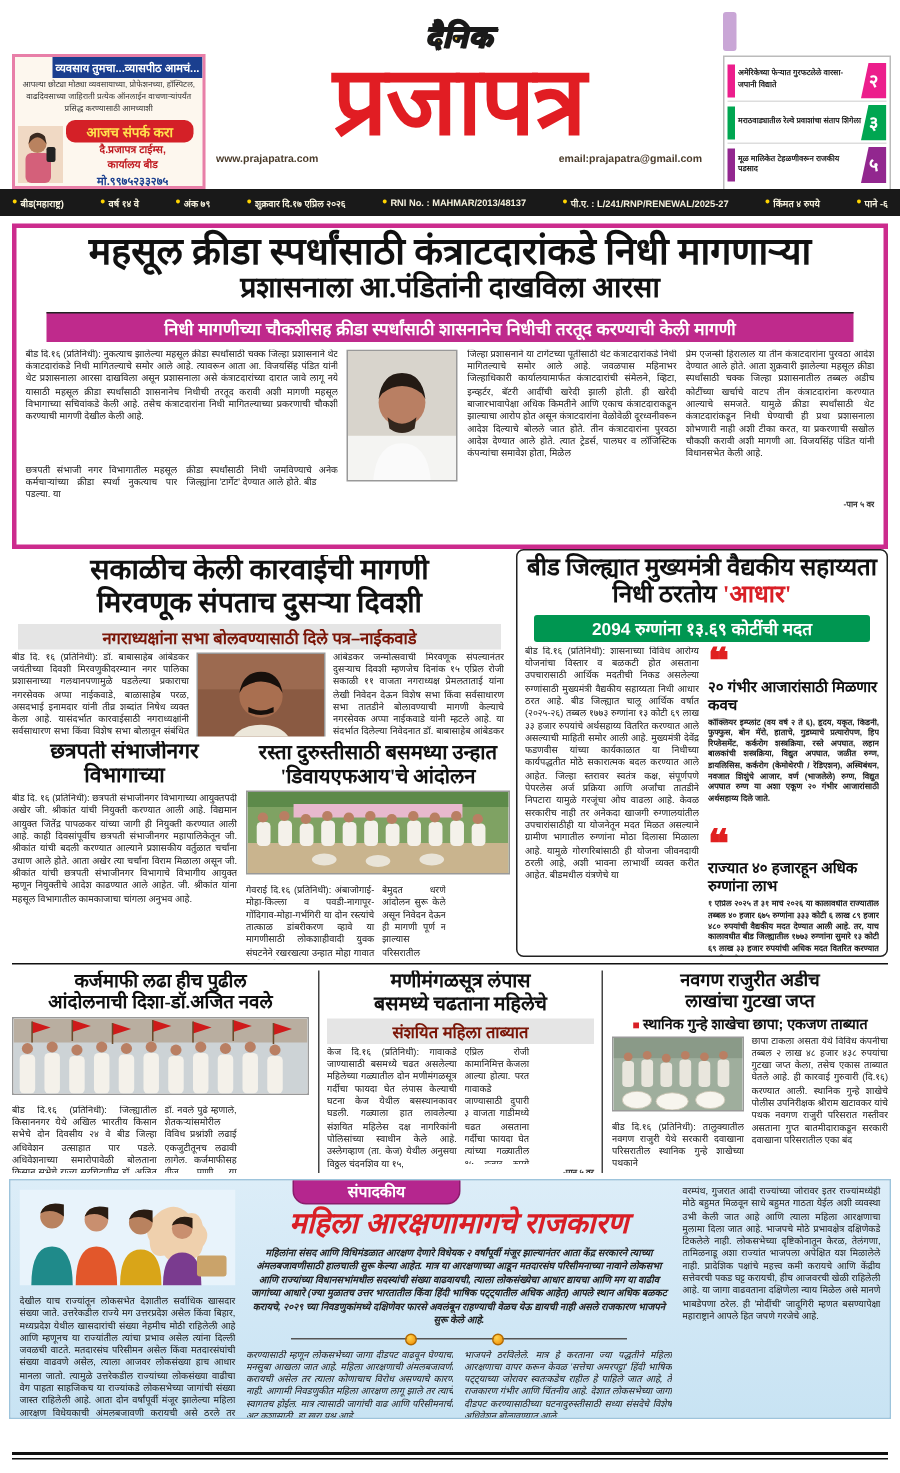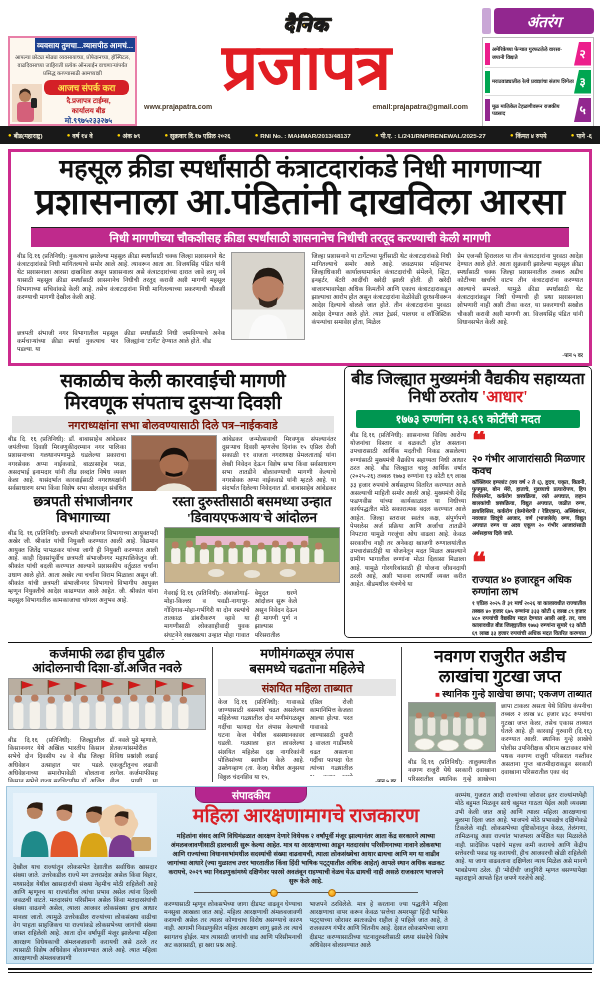--- a/index.html
+++ b/index.html
@@ -43,21 +43,21 @@
     display:flex; align-items:center; justify-content:space-between; padding:0 8px; }
   .info-item { display:flex; align-items:center; gap:2px; }
   .info-dot { color:#ffd400; font-size:6px; }
   .info-txt { color:#f7f3df; font-size:6.2px; font-weight:bold; white-space:nowrap; }
 
   
   .lead-box { position:absolute; left:8px; top:149px; width:584px; height:217px;
     border:3px solid #cc2b8d; background:#fff; padding:3px 6px; overflow:hidden; }
   .lead-h1 { font-size:25px; font-weight:900; color:#111; text-align:center; line-height:1.12;
     font-family:"Liberation Serif","DejaVu Serif",serif; }
-  .lead-h2 { font-size:36px; font-weight:900; color:#111; text-align:center; line-height:1.1;
+  .lead-h2 { font-size:19px; font-weight:900; color:#111; text-align:center; line-height:1.1;
     font-family:"Liberation Serif","DejaVu Serif",serif; }
   .lead-sub { background:#bf2a8c; color:#fff; font-weight:bold; font-size:11.5px; text-align:center;
     margin:4px 14px 5px 14px; padding:2px 0; border-top:1px solid #222; }
   .lead-body { display:flex; gap:6px; height:106px; overflow:hidden; }
   .btxt { font-size:6.2px; line-height:1.34; text-align:justify; color:#191919; overflow:hidden; }
   .lead-colA { width:212px; display:flex; flex-direction:column; }
   .lead-colA-mini { display:flex; gap:6px; margin-top:3px; }
   .lead-colA-mini div { width:50%; }
   .lead-photo { width:74px; height:88px; border:1px solid #999; flex:none; }
   .lead-col3 { width:142px; }
@@ -110,37 +110,37 @@
   .karj .art-head { font-size:12.5px; }
   .karj-photo { width:100%; height:52px; border:1px solid #999; margin:2px 0; }
   .karj-cols { display:flex; gap:5px; height:58px; }
   .karj-cols div { width:50%; }
   .mangal { position:absolute; left:212px; top:647px; width:190px; height:135px; overflow:hidden;
     border-left:1px solid #444; border-right:1px solid #444; padding:0 5px; }
   .mangal .art-head { font-size:13px; }
   .mangal-cols { display:flex; gap:5px; height:86px; margin-top:2px; }
   .mangal-cols div { width:50%; }
   .gutkha { position:absolute; left:408px; top:647px; width:184px; height:135px; overflow:hidden; }
-  .gutkha .art-head { font-size:17px; }
-  .sub-plain { font-size:9.5px; font-weight:bold; color:#111; text-align:right; margin:1px 0 2px 0; }
+  .gutkha .art-head { font-size:12px; }
+  .sub-plain { font-size:9.5px; font-weight:bold; color:#111; text-align:center; margin:1px 0 2px 0; }
   .red-sq { color:#d91f26; font-size:8px; }
   .gutkha-body { display:flex; gap:5px; height:96px; }
   .gutkha-left { width:88px; }
   .gutkha-photo { width:88px; height:50px; border:1px solid #999; }
   .gutkha-right { flex:1; }
 
   
-  .editorial { position:absolute; left:6px; top:786px; width:588px; height:178px;
+  .editorial { position:absolute; left:6px; top:786px; width:588px; height:160px;
     background:linear-gradient(#dcedf8,#c8e3f3); border:1px solid #9dc4dc; padding:4px 6px; overflow:hidden; }
   .edit-badge { position:absolute; left:188px; top:-1px; width:112px; height:17px; background:#b5268e;
     color:#fff; font-weight:bold; font-size:10.5px; text-align:center; line-height:17px;
     border-radius:0 0 9px 9px; border:1px solid #8a1c6c; }
   .edit-flex { display:flex; gap:7px; height:100%; }
   .edit-left { width:146px; }
-  .edit-center { width:288px; }
+  .edit-center { width:288px;font-style:italic; }
   .edit-right { width:134px; }
   .edit-title { color:#d91f26; font-weight:900; font-size:19.5px; text-align:center; margin-top:10px;
     font-family:"Liberation Serif","DejaVu Serif",serif; }
   .edit-intro { font-size:6.4px; font-weight:bold; line-height:1.42; text-align:center; color:#222; margin-top:3px; }
   .edit-div { position:relative; height:8px; margin:3px 30px; }
   .edit-div .line { position:absolute; top:3px; left:0; right:0; border-top:1.5px solid #555; }
   .edit-div .dot { position:absolute; top:0; width:8px; height:8px; border-radius:50%;
     background:radial-gradient(circle at 35% 30%, #ffd34d, #f08a00); border:1px solid #b36a00; }
   .edit-cols { display:flex; gap:7px; margin-top:2px; height:58px; overflow:hidden; }
   .edit-cols div { width:50%; }
@@ -176,21 +176,20 @@
     <div class="paper-title">प्रजापत्र</div>
     <div class="mast-links">
       <span>www.prajapatra.com</span>
       <span>email:prajapatra@gmail.com</span>
     </div>
   </div>
 
   <div class="antarang">
     <div class="ant-headwrap">
       <div class="ant-sidebar"></div>
-      <div class="ant-head">अंतरंग</div>
     </div>
     <div class="ant-items">
       <div class="ant-item">
         <div class="ant-bar" style="background:#ec1e8c"></div>
         <div class="ant-text">अमेरिकेच्या फेऱ्यात गुरफटलेले वारसा-जपानी विद्याते</div>
         <div class="ant-num" style="background:#ec1e8c">२</div>
       </div>
       <div class="ant-item">
         <div class="ant-bar" style="background:#00a651"></div>
         <div class="ant-text">मराठवाड्यातील रेल्वे प्रवाशांचा संताप शिगेला</div>
@@ -283,21 +282,21 @@
       </svg>
       <div class="mirav-c2">
         <div class="btxt" style="height:64px">आंबेडकर जन्मोत्सवाची मिरवणूक संपल्यानंतर दुसऱ्याच दिवशी म्हणजेच दिनांक १५ एप्रिल रोजी सकाळी ११ वाजता नगराध्यक्ष प्रेमलताताई यांना लेखी निवेदन देऊन विशेष सभा किंवा सर्वसाधारण सभा तातडीने बोलावण्याची मागणी केल्याचे नगरसेवक अप्पा नाईकवाडे यांनी म्हटले आहे. या संदर्भात दिलेल्या निवेदनात डॉ. बाबासाहेब आंबेडकर जयंती उत्सवाच्या अनुषंगाने मिरवणूक मार्गावर तसेच</div>
 
       </div>
     </div>
   </div>
 
   <div class="vaidya">
     <div class="art-head"><span>बीड जिल्ह्यात मुख्यमंत्री वैद्यकीय सहाय्यता निधी ठरतोय </span><span class="red-word">'आधार'</span></div>
-    <div class="sub-green">१७७३ रुग्णांना १३.६९ कोटींची मदत</div>
+    <div class="sub-green">2094 रुग्णांना १३.६९ कोटींची मदत</div>
     <div class="vaidya-body">
       <div class="vaidya-c1 btxt">बीड दि.१६ (प्रतिनिधी): शासनाच्या विविध आरोग्य योजनांचा विस्तार व बळकटी होत असताना उपचारासाठी आर्थिक मदतीची निकड असलेल्या रुग्णांसाठी मुख्यमंत्री वैद्यकीय सहाय्यता निधी आधार ठरत आहे. बीड जिल्ह्यात चालू आर्थिक वर्षात (२०२५-२६) तब्बल १७७३ रुग्णांना १३ कोटी ६९ लाख ३३ हजार रुपयांचे अर्थसहाय्य वितरित करण्यात आले असल्याची माहिती समोर आली आहे. मुख्यमंत्री देवेंद्र फडणवीस यांच्या कार्यकाळात या निधीच्या कार्यपद्धतीत मोठे सकारात्मक बदल करण्यात आले आहेत. जिल्हा स्तरावर स्वतंत्र कक्ष, संपूर्णपणे पेपरलेस अर्ज प्रक्रिया आणि अर्जांचा तातडीने निपटारा यामुळे गरजूंचा ओघ वाढला आहे. केवळ सरकारीच नाही तर अनेकदा खाजगी रुग्णालयांतील उपचारांसाठीही या योजनेतून मदत मिळत असल्याने ग्रामीण भागातील रुग्णांना मोठा दिलासा मिळाला आहे. यामुळे गोरगरिबांसाठी ही योजना जीवनदायी ठरली आहे, अशी भावना लाभार्थी व्यक्त करीत आहेत. बीडमधील यंत्रणेचे या</div>
       <div class="vaidya-c2">
         <div class="quote-mark">❝</div>
         <div class="q-title">२० गंभीर आजारांसाठी मिळणार कवच</div>
         <div class="q-text" style="height:74px;overflow:hidden">कॉक्लियर इम्प्लांट (वय वर्ष २ ते ६), हृदय, यकृत, किडनी, फुफ्फुस, बोन मॅरो, हाताचे, गुडघ्याचे प्रत्यारोपण, हिप रिप्लेसमेंट, कर्करोग शस्त्रक्रिया, रस्ते अपघात, लहान बालकांची शस्त्रक्रिया, विद्युत अपघात, जळीत रुग्ण, डायलिसिस, कर्करोग (केमोथेरपी / रेडिएशन), अस्थिबंधन, नवजात शिशुंचे आजार, वर्ण (भाजलेले) रुग्ण, विद्युत अपघात रुग्ण या अशा एकूण २० गंभीर आजारांसाठी अर्थसहाय्य दिले जाते.</div>
         <div class="quote-mark">❝</div>
         <div class="q-title">राज्यात ४० हजारहून अधिक रुग्णांना लाभ</div>
         <div class="q-text" style="height:56px;overflow:hidden">१ एप्रिल २०२५ ते ३१ मार्च २०२६ या कालावधीत राज्यातील तब्बल ४० हजार ६७५ रुग्णांना ३३३ कोटी ६ लाख ८९ हजार ४८० रुपयांची वैद्यकीय मदत देण्यात आली आहे. तर, याच कालावधीत बीड जिल्ह्यातील १७७३ रुग्णांना सुमारे १३ कोटी ६९ लाख ३३ हजार रुपयांची अधिक मदत वितरित करण्यात आली आहे.</div>
       </div>

